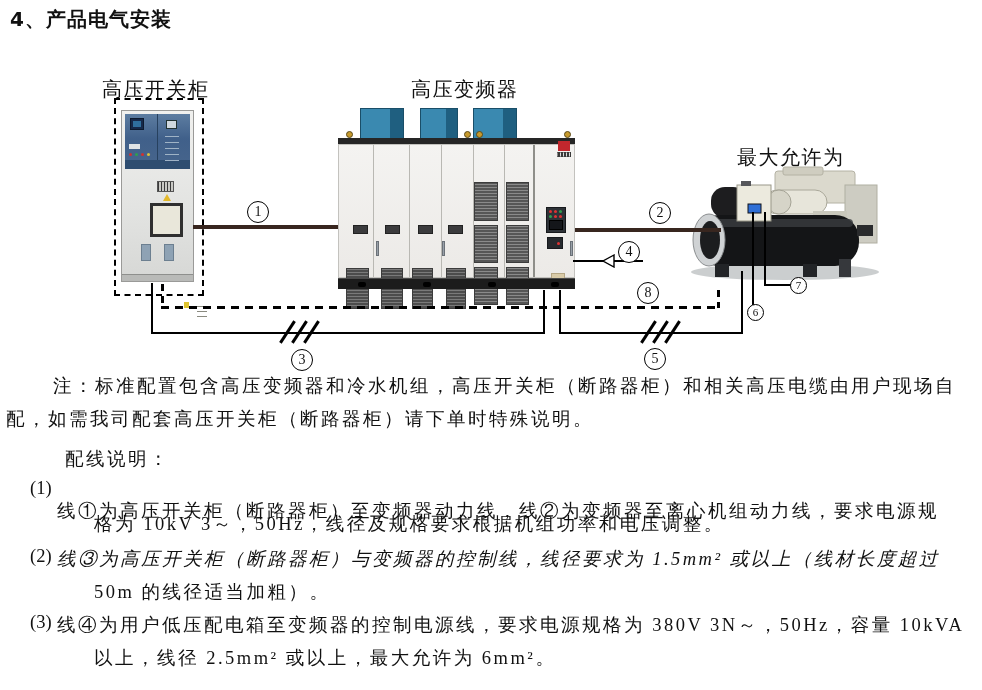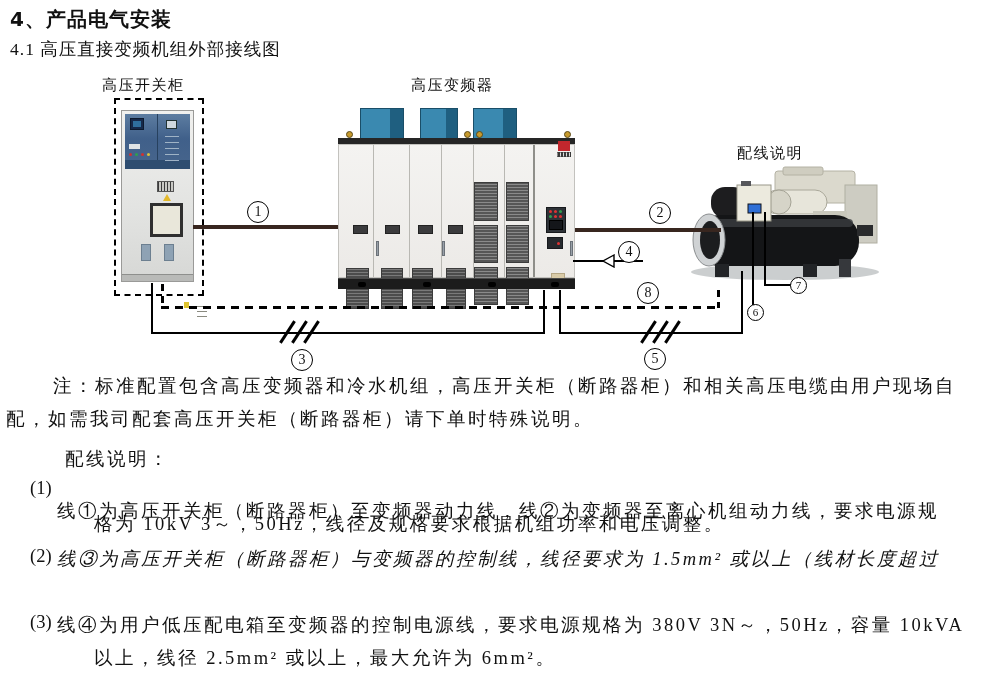--- a/index.html
+++ b/index.html
@@ -1,21 +1,21 @@
 <!DOCTYPE html>
 <html style="--power-line: #38261f; --wire-black: #000000; --fan-blue: #2e7ba3; --panel-blue: #46648c; --logo-red: #c2272d; --screen-blue: #2f6fd6;"><head>
 <meta charset="utf-8">
 <style>
   html,body{margin:0;padding:0;background:#fff;}
   .page{position:relative;width:982px;height:690px;background:#fff;overflow:hidden;
         font-family:"Liberation Serif","DejaVu Serif",serif;color:#111;}
   .t{position:absolute;white-space:nowrap;}
   .title{font-family:"DejaVu Sans","Liberation Sans",sans-serif;font-weight:700;font-size:20px;letter-spacing:1px;}
   .subtitle{font-size:17.5px;letter-spacing:1px;}
-  .eqlabel{font-size:15px;letter-spacing:1.5px;}
+  .eqlabel{font-size:20px;letter-spacing:1.5px;}
   .body-line{font-size:18.5px;letter-spacing:2.5px;}
   
   .wire{position:absolute;background:#000;z-index:3;}
   .pline{position:absolute;height:4px;background:var(--power-line,#38261f);z-index:3;}
   .dash-h{position:absolute;height:2.5px;z-index:3;background:repeating-linear-gradient(90deg,#000 0 8px,transparent 8px 14px);}
   .dash-v{position:absolute;width:2.5px;z-index:3;background:repeating-linear-gradient(180deg,#000 0 7px,transparent 7px 12px);}
   .hatch{position:absolute;width:3px;height:26px;background:#000;transform:rotate(33deg);z-index:3;}
   .wnum{position:absolute;box-sizing:border-box;width:22px;height:22px;border:1.4px solid #000;border-radius:50%;
         background:#fff;text-align:center;font:14px/19px "Liberation Serif","DejaVu Serif",serif;z-index:5;}
   .wnum.small{width:17px;height:17px;font-size:11px;line-height:14px;}
@@ -71,25 +71,24 @@
   .vfd-bolt{top:23px;width:7px;height:7px;border-radius:50%;background:#c79a2e;border:1px solid #5a4a1a;}
   
   .chiller{position:absolute;left:687px;top:163px;z-index:2;}
 </style>
 </head>
 <body>
 
 <div class="page">
 
   <div class="t title" style="left:10px;top:6px;">4、产品电气安装</div>
-  <div class="t subtitle" style="left:10px;top:37px;">4.1 高压直接变频机组外部接线图</div>
 
   <div class="t eqlabel" style="left:102px;top:76px;">高压开关柜</div>
   <div class="t eqlabel" style="left:411px;top:76px;">高压变频器</div>
-  <div class="t eqlabel" style="left:737px;top:144px;">配线说明</div>
+  <div class="t eqlabel" style="left:737px;top:144px;">最大允许为</div>
 
   <div class="sg-box"></div>
   <div class="sg">
     <div class="sg-blue">
       <div class="sg-div"></div>
       <div class="sg-strip"></div>
       <div class="sg-scr1"></div>
       <div class="sg-scr1i"></div>
       <div class="sg-scr2"></div>
       <div class="sg-lbl"></div>
@@ -224,18 +223,19 @@
   <div class="t body-line" style="left:53px;top:373px;">注：标准配置包含高压变频器和冷水机组，高压开关柜（断路器柜）和相关高压电缆由用户现场自</div>
 
   <div class="t body-line" style="left:65px;top:446px;">配线说明：</div>
 
   <div class="t body-line" style="left:30px;top:478px;letter-spacing:0;">(1)</div>
   <div class="t body-line" style="left:57px;top:498px;">线①为高压开关柜（断路器柜）至变频器动力线，线②为变频器至离心机组动力线，要求电源规</div>
   <div class="t body-line" style="left:94px;top:511px;">格为 10kV 3～，50Hz，线径及规格要求根据机组功率和电压调整。</div>
 
   <div class="t body-line" style="left:30px;top:546px;letter-spacing:0;">(2)</div>
   <div class="t body-line" style="left:57px;top:546px;font-style:italic;">线③为高压开关柜（断路器柜）与变频器的控制线，线径要求为 1.5mm² 或以上（线材长度超过</div>
+  <div class="t body-line" style="left:94px;top:579px;">50m 的线径适当加粗）。</div>
 
   <div class="t body-line" style="left:30px;top:612px;letter-spacing:0;">(3)</div>
   <div class="t body-line" style="left:57px;top:612px;">线④为用户低压配电箱至变频器的控制电源线，要求电源规格为 380V  3N～，50Hz，容量 10kVA</div>
   <div class="t body-line" style="left:94px;top:645px;">以上，线径 2.5mm² 或以上，最大允许为 6mm²。</div>
 
 </div>
 
 </body></html>

